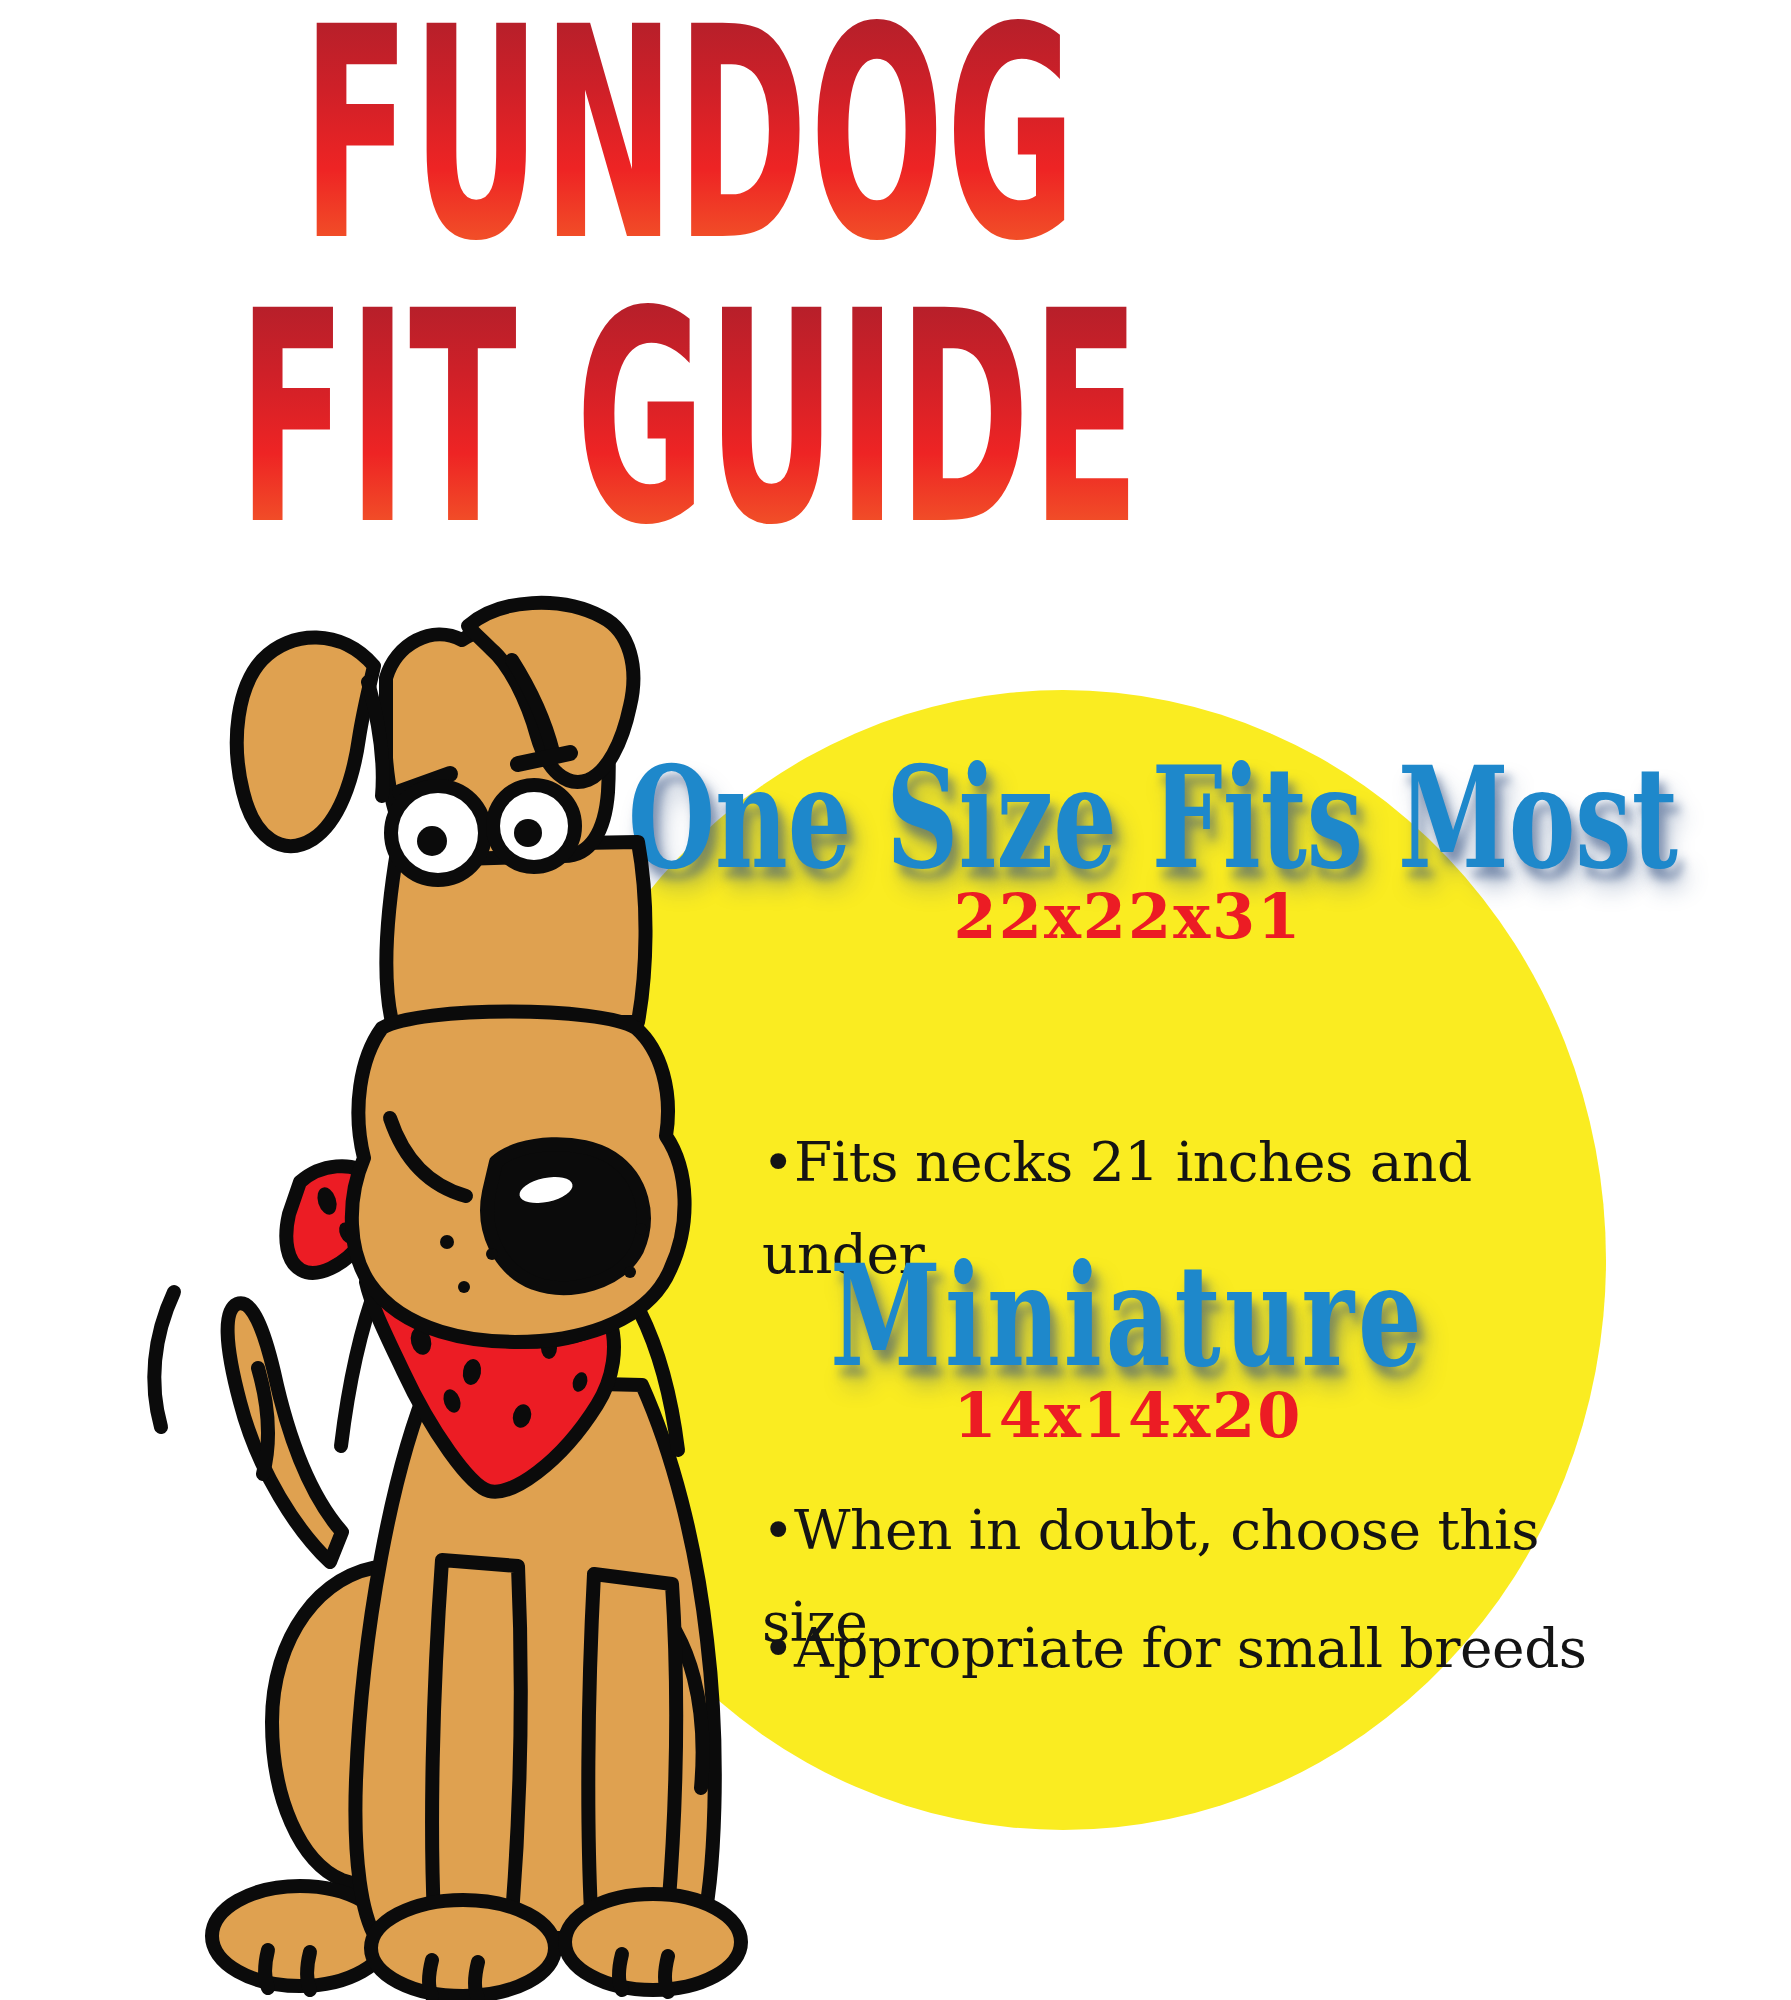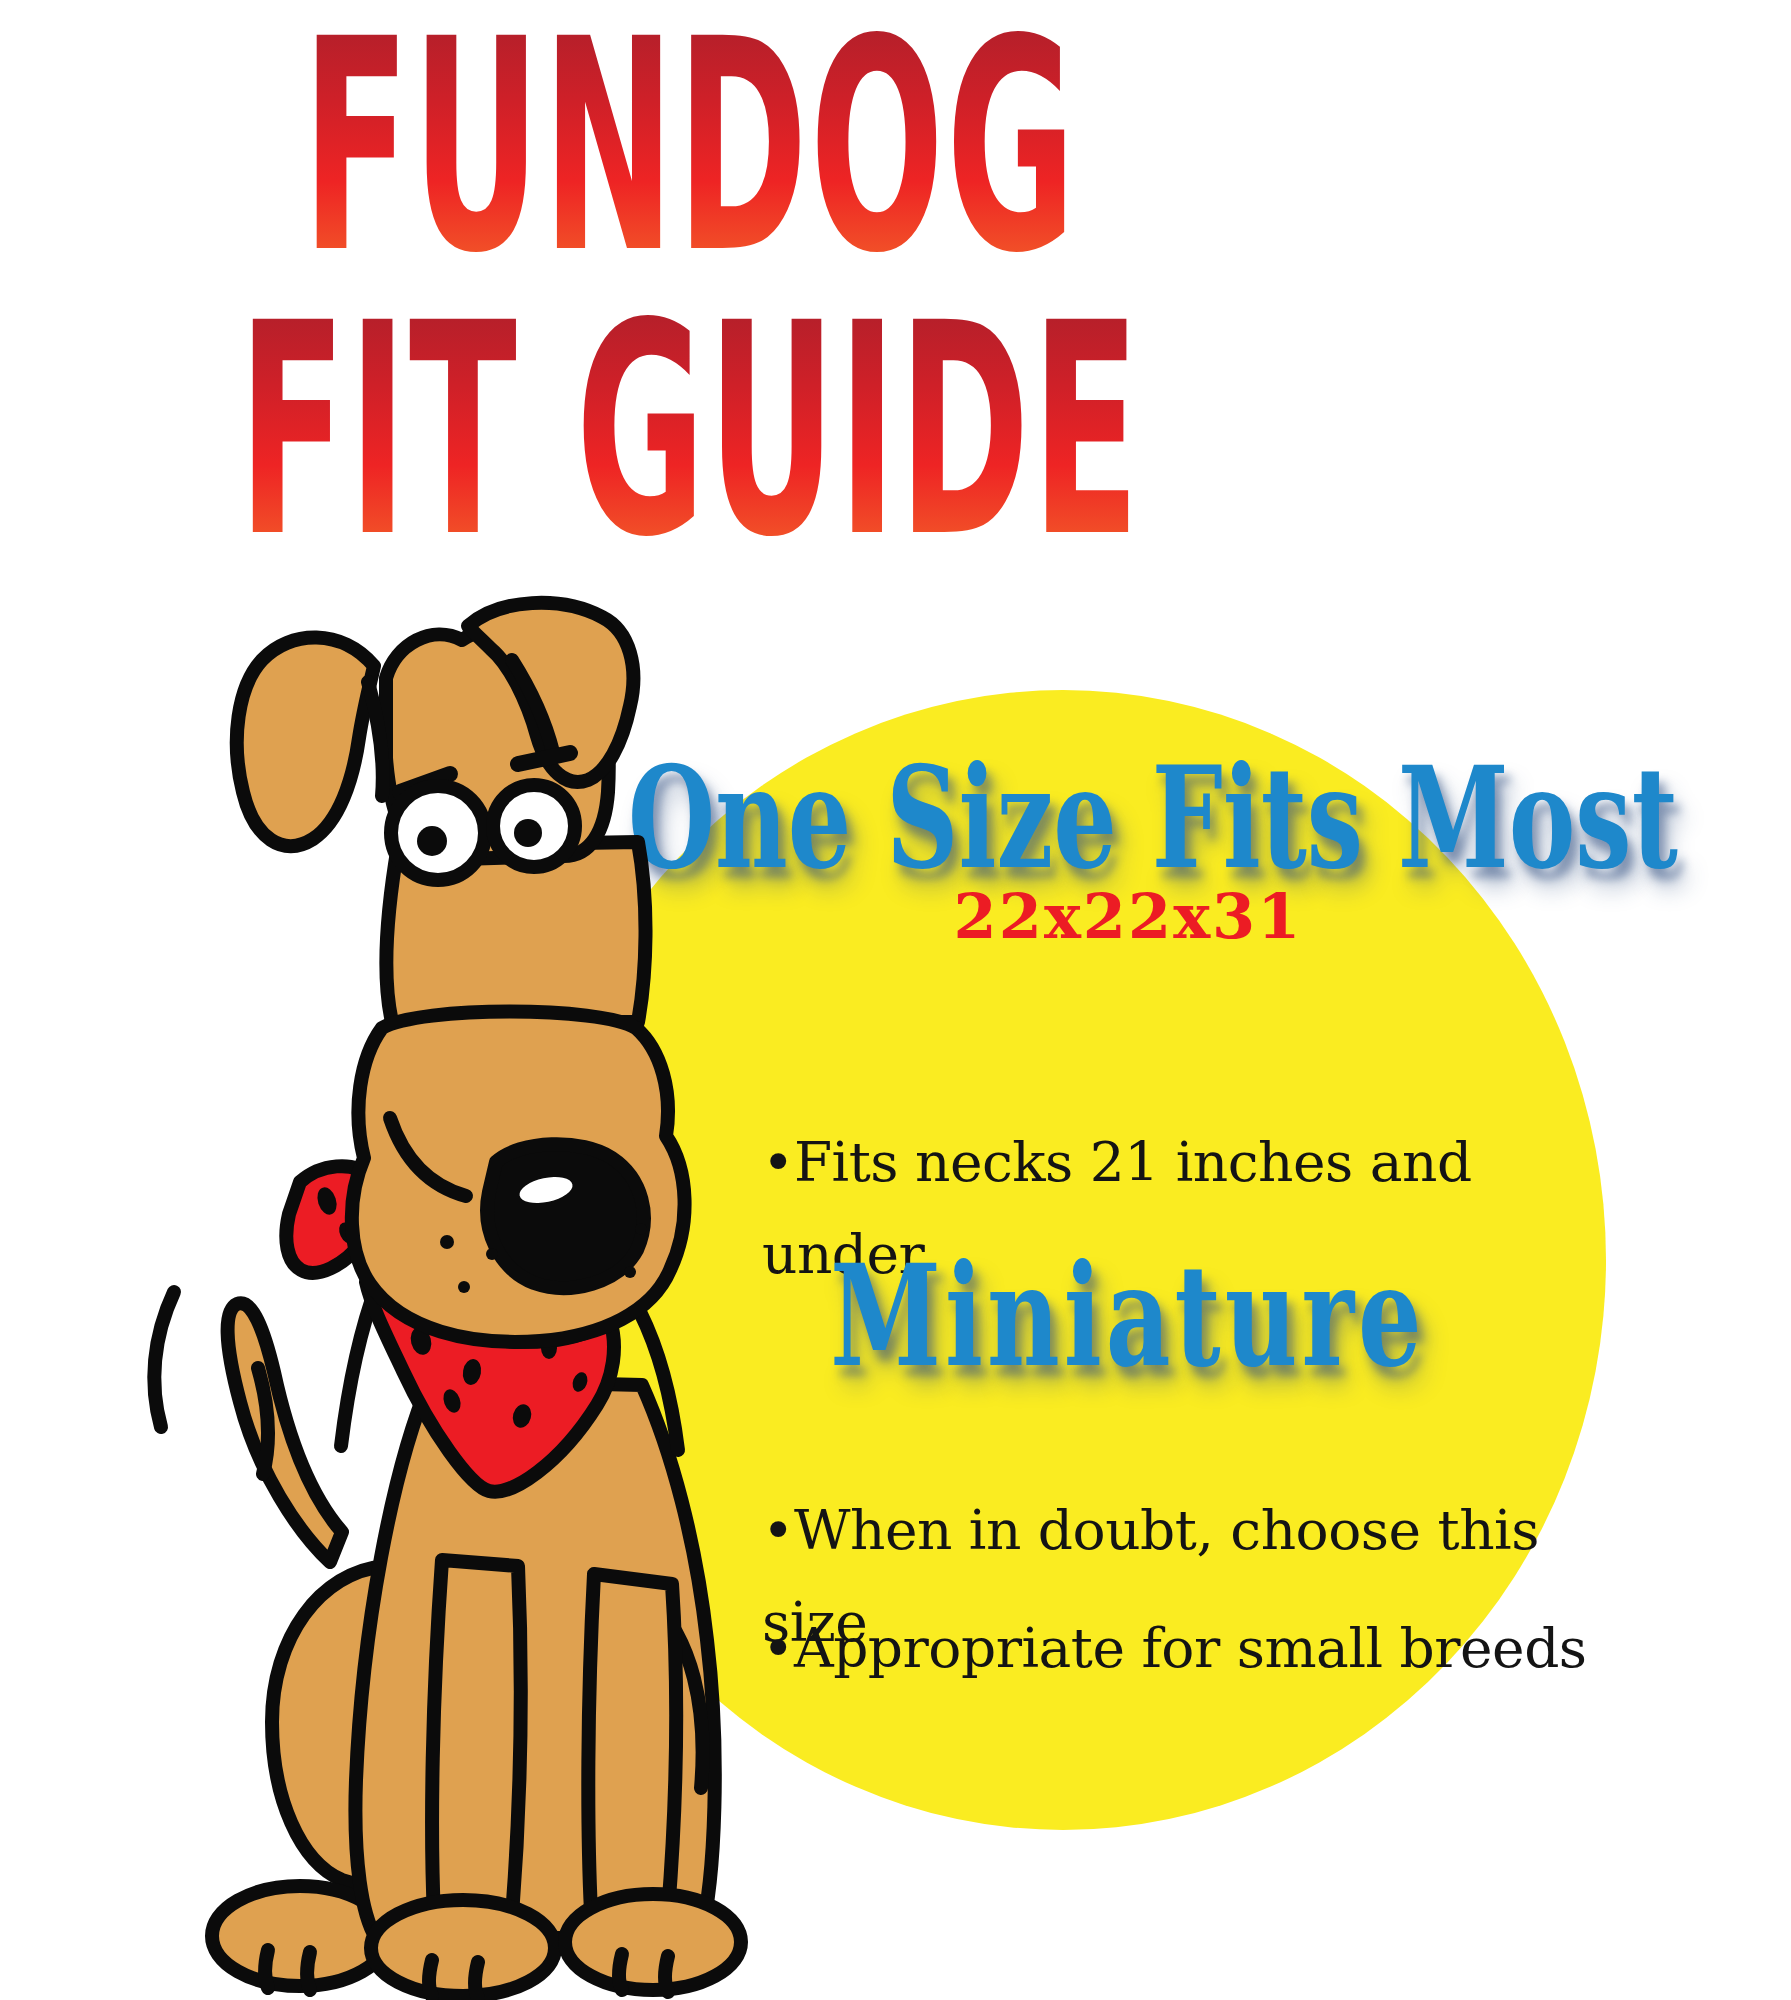--- a/index.html
+++ b/index.html
@@ -4,21 +4,21 @@
 <style>
   html,body{margin:0;padding:0;background:#ffffff;}
   .page{
     position:relative;
     width:1791px;height:2000px;
     overflow:hidden;
     background:#ffffff;
     font-family:"DejaVu Serif", serif;
   }
   
-  .title-wrap{position:absolute;left:150px;top:12px;width:1080px;height:560px;}
+  .title-wrap{position:absolute;left:150px;top:0;width:1080px;height:560px;}
   .title-line{
     position:absolute;left:0;right:0;
     text-align:center;
     font-family:"DejaVu Sans", sans-serif;
     font-weight:900;
     font-size:158px;
     line-height:1;
     letter-spacing:2px;
     transform:scale(1,1.85);
     transform-origin:top center;
@@ -102,20 +102,21 @@
   <div class="oval"></div>
 
   <div class="size-heading heading-one">One Size Fits Most</div>
   <div class="size-label size-one">22x22x31</div>
   <div class="bullets bullets-one">
     <div>•Fits necks 21 inches and under</div>
     <div>•When in doubt, choose this size</div>
   </div>
 
   <div class="size-heading heading-mini">Miniature</div>
+  <div class="size-label size-mini">14x14x20</div>
   <div class="bullets bullets-mini">
     <div>•Appropriate for small breeds</div>
     
     
   </div>
 
   <svg class="dog-svg" viewBox="100 480 680 1520" xmlns="http://www.w3.org/2000/svg">
     <g fill="#DFA150" stroke="#0B0B0B" stroke-width="14" stroke-linejoin="round" stroke-linecap="round">
 
       <path d="M330 1562 C298 1532 258 1472 240 1402 C224 1342 224 1310 237 1304 C252 1298 264 1330 274 1372 C287 1432 307 1492 342 1532 Z"></path>

